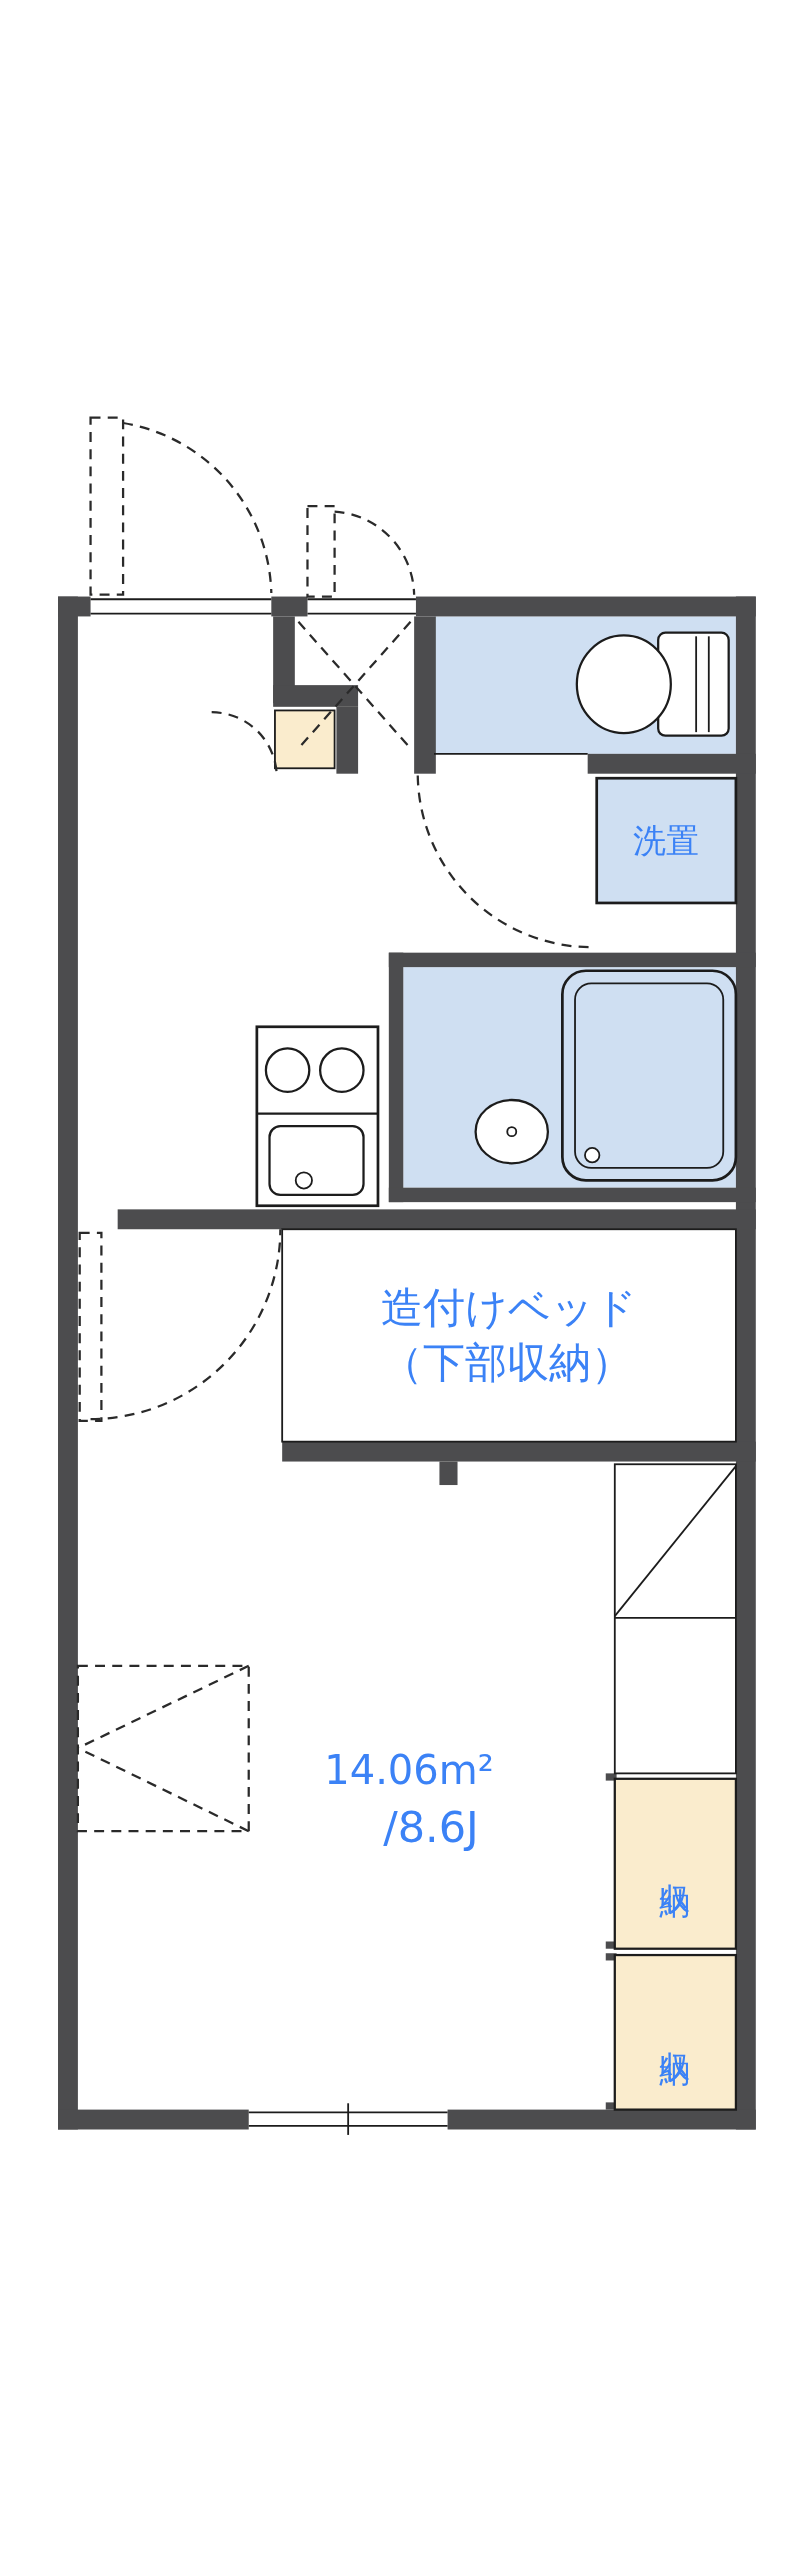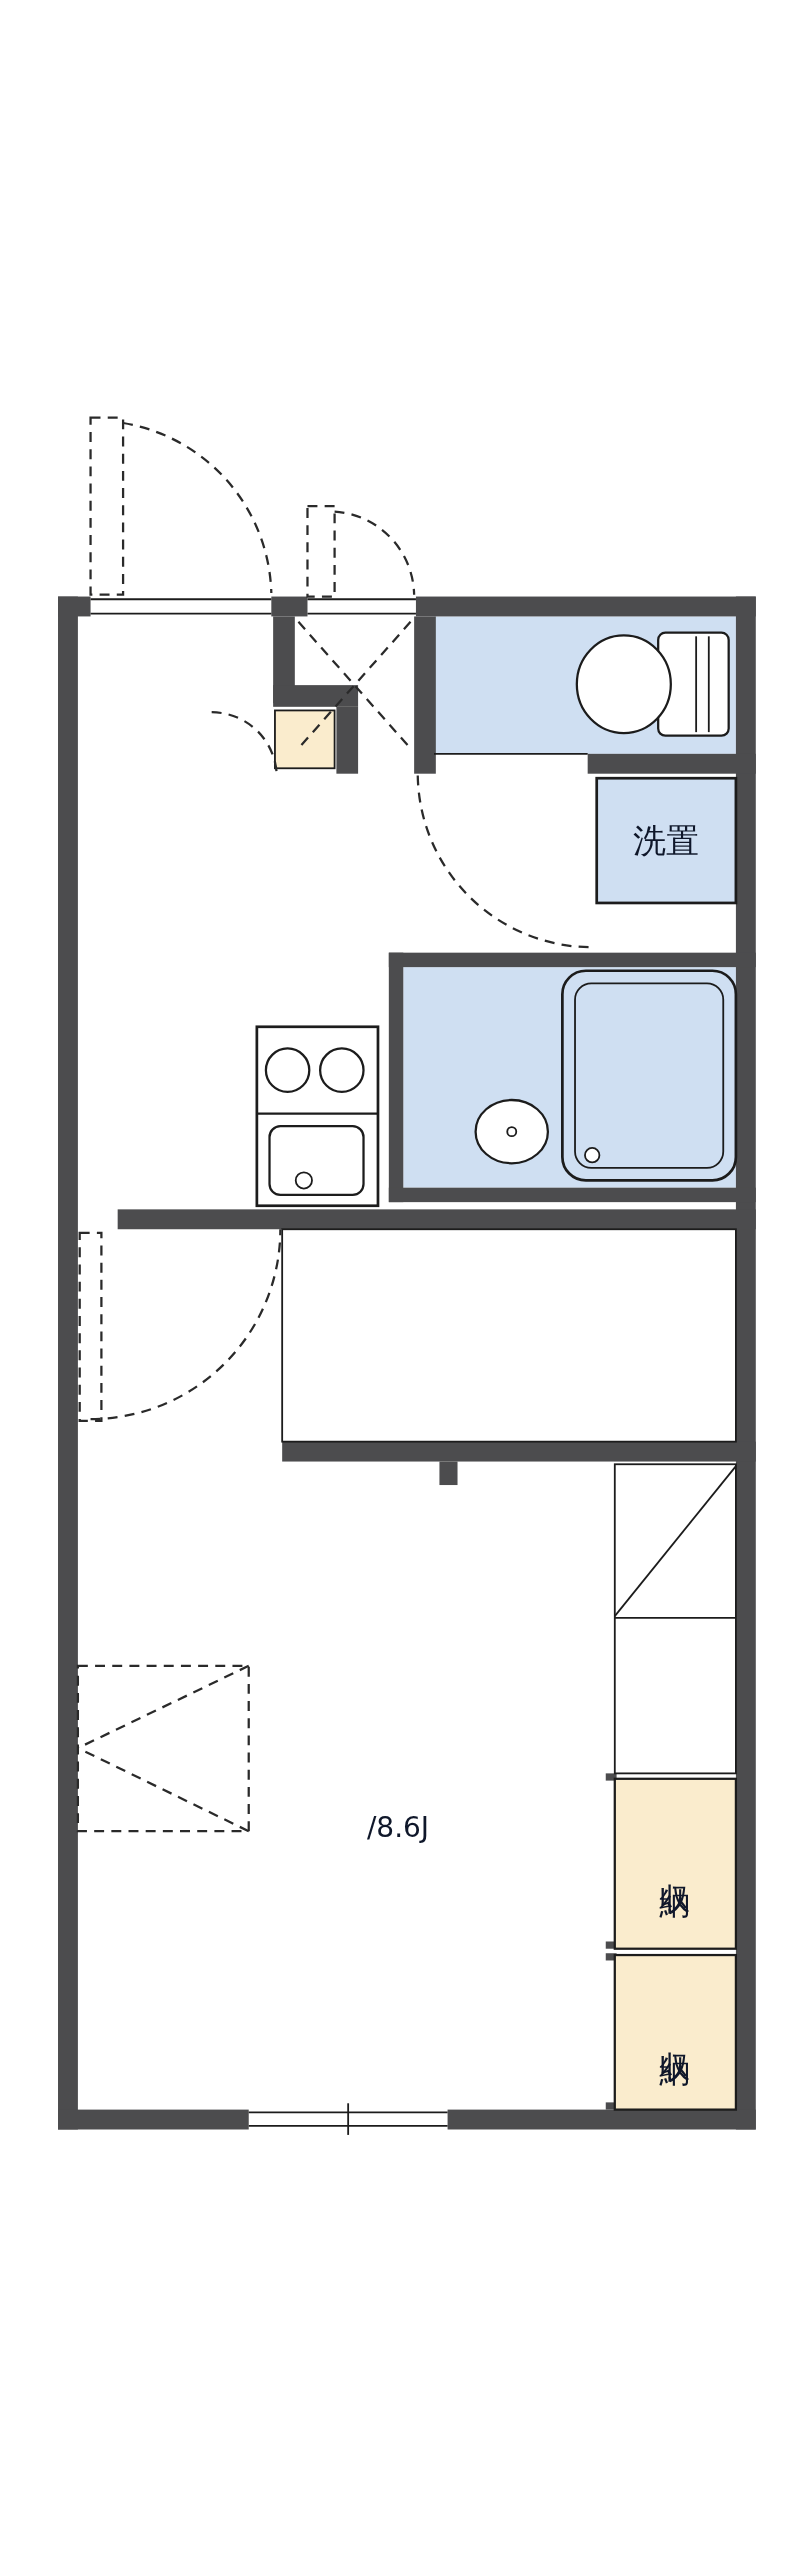--- a/index.html
+++ b/index.html
@@ -7,30 +7,30 @@
     position:relative;
     width:812px;height:2576px;
     background:#ffffff;
     font-family:"DejaVu Sans","Liberation Sans",sans-serif;
     overflow:hidden;
   }
   .canvas svg{position:absolute;left:0;top:0;}
   .label{
     position:absolute;
     transform:translate(-50%,-50%);
-    color:#0f172a;
+    color:#3b82f6;
     white-space:nowrap;
     text-align:left;
     line-height:1.3;
   }
   .wash-label{left:666px;top:841px;font-size:33px;}
   .bed-label{left:509px;top:1336px;font-size:42px;}
   .room-name{left:409px;top:1696px;font-size:58px;letter-spacing:3.6px;}
   .room-area{left:409px;top:1770px;font-size:40px;}
-  .room-tatami{left:398px;top:1828px;font-size:28px;}
+  .room-tatami{left:431px;top:1828px;font-size:43px;}
   .storage-label{writing-mode:vertical-rl;text-orientation:upright;font-size:31px;letter-spacing:5.4px;}
   .storage-top-label{left:675px;top:1864px;}
   .storage-bottom-label{left:675px;top:2032px;}
 </style>
 </head>
 <body>
 
 <div class="canvas">
 
   <svg width="812" height="2576" viewBox="0 0 898 2850">
@@ -121,20 +121,25 @@
       <path d="M 234 788 A 72 72 0 0 1 306 860"></path>
       <rect x="88" y="1364" width="24" height="208"></rect>
       <path d="M 100 1570 A 210 210 0 0 0 310 1360"></path>
       <rect x="86" y="1843" width="189" height="183"></rect>
       <path d="M 275 1843 L 86 1934 M 275 2026 L 86 1934"></path>
     </g>
   </svg>
 
   <div class="label wash-label">洗置</div>
 
+  <div class="label bed-label">
+    <div>造付けベッド</div>
+    <div>（下部収納）</div>
+  </div>
 
+  <div class="label room-area">14.06m²</div>
   <div class="label room-tatami">/8.6J</div>
 
   <div class="label storage-label storage-top-label">収納</div>
   <div class="label storage-label storage-bottom-label">収納</div>
 
 </div>
 
 
 </body></html>

